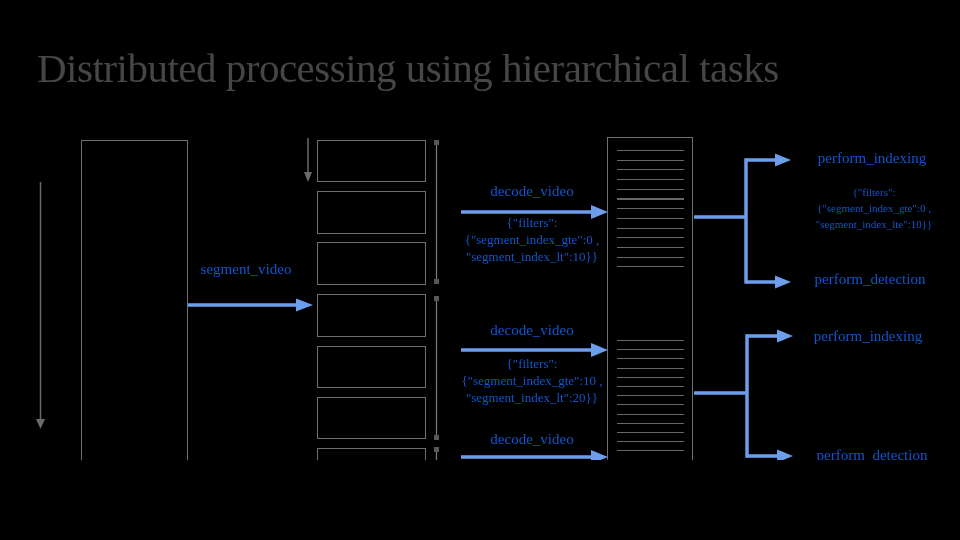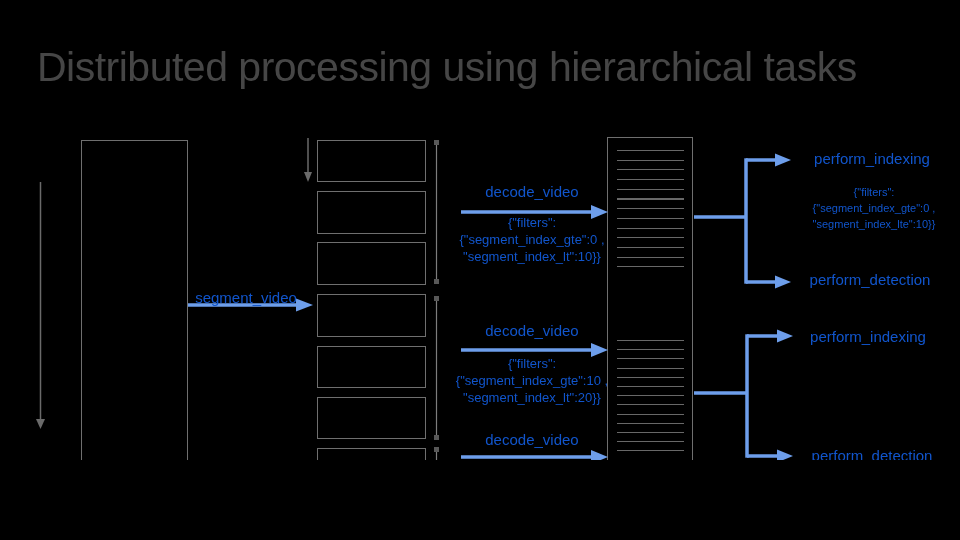--- a/index.html
+++ b/index.html
@@ -1,18 +1,18 @@
 <!DOCTYPE html>
 <html><head>
 <meta charset="utf-8">
 <style>
   html,body { margin:0; padding:0; background:#000; }
   .slide {
     position:relative; width:960px; height:460px; background:#000;
-    overflow:hidden; font-family:Liberation Sans, sans-serif;
+    overflow:hidden; font-family:Liberation Serif, serif;
   }
   .title {
     position:absolute; left:37px; top:44px; margin:0;
     font-size:41px; font-weight:400; letter-spacing:-0.5px; color:#464646;
     white-space:nowrap;
   }
   .overlay { position:absolute; left:0; top:0; width:960px; height:540px; pointer-events:none; }
   .box { position:absolute; border:1.4px solid #6f6f6f; background:#000; box-sizing:border-box; }
   #big-rect { left:81px; top:140px; width:107px; height:332px; }
   .seg { left:317px; width:109px; }
@@ -29,21 +29,21 @@
     background:repeating-linear-gradient(to bottom, #686868 0 1px, transparent 1px 9.7px); }
   .stripes-b { top:202px; height:125px;
     background:repeating-linear-gradient(to bottom, #686868 0 1px, transparent 1px 9.2px); }
   .blue-label {
     position:absolute; color:#1155cc; font-size:15px; text-align:center; white-space:nowrap;
   }
   .blue-params {
     position:absolute; color:#1155cc; font-size:13px; line-height:17px; text-align:center;
   }
   .blue-params.small { font-size:11px; line-height:16px; }
-  #lbl-segment   { left:176px; top:261px; width:140px;margin-top:28px; }
+  #lbl-segment   { left:176px; top:261px; width:140px; }
   #lbl-decode1   { left:457px; top:183px; width:150px; }
   #params-decode1{ left:427px; top:214px; width:210px; }
   #lbl-decode2   { left:457px; top:322px; width:150px; }
   #params-decode2{ left:427px; top:355px; width:210px; }
   #lbl-decode3   { left:457px; top:431px; width:150px; }
   #params-decode3{ left:457px; top:464px; width:150px; }
   #lbl-f1-idx    { left:772px; top:150px; width:200px; }
   #params-f1     { left:770px; top:184px; width:208px; }
   #lbl-f1-det    { left:770px; top:271px; width:200px; }
   #lbl-f2-idx    { left:768px; top:328px; width:200px; }

